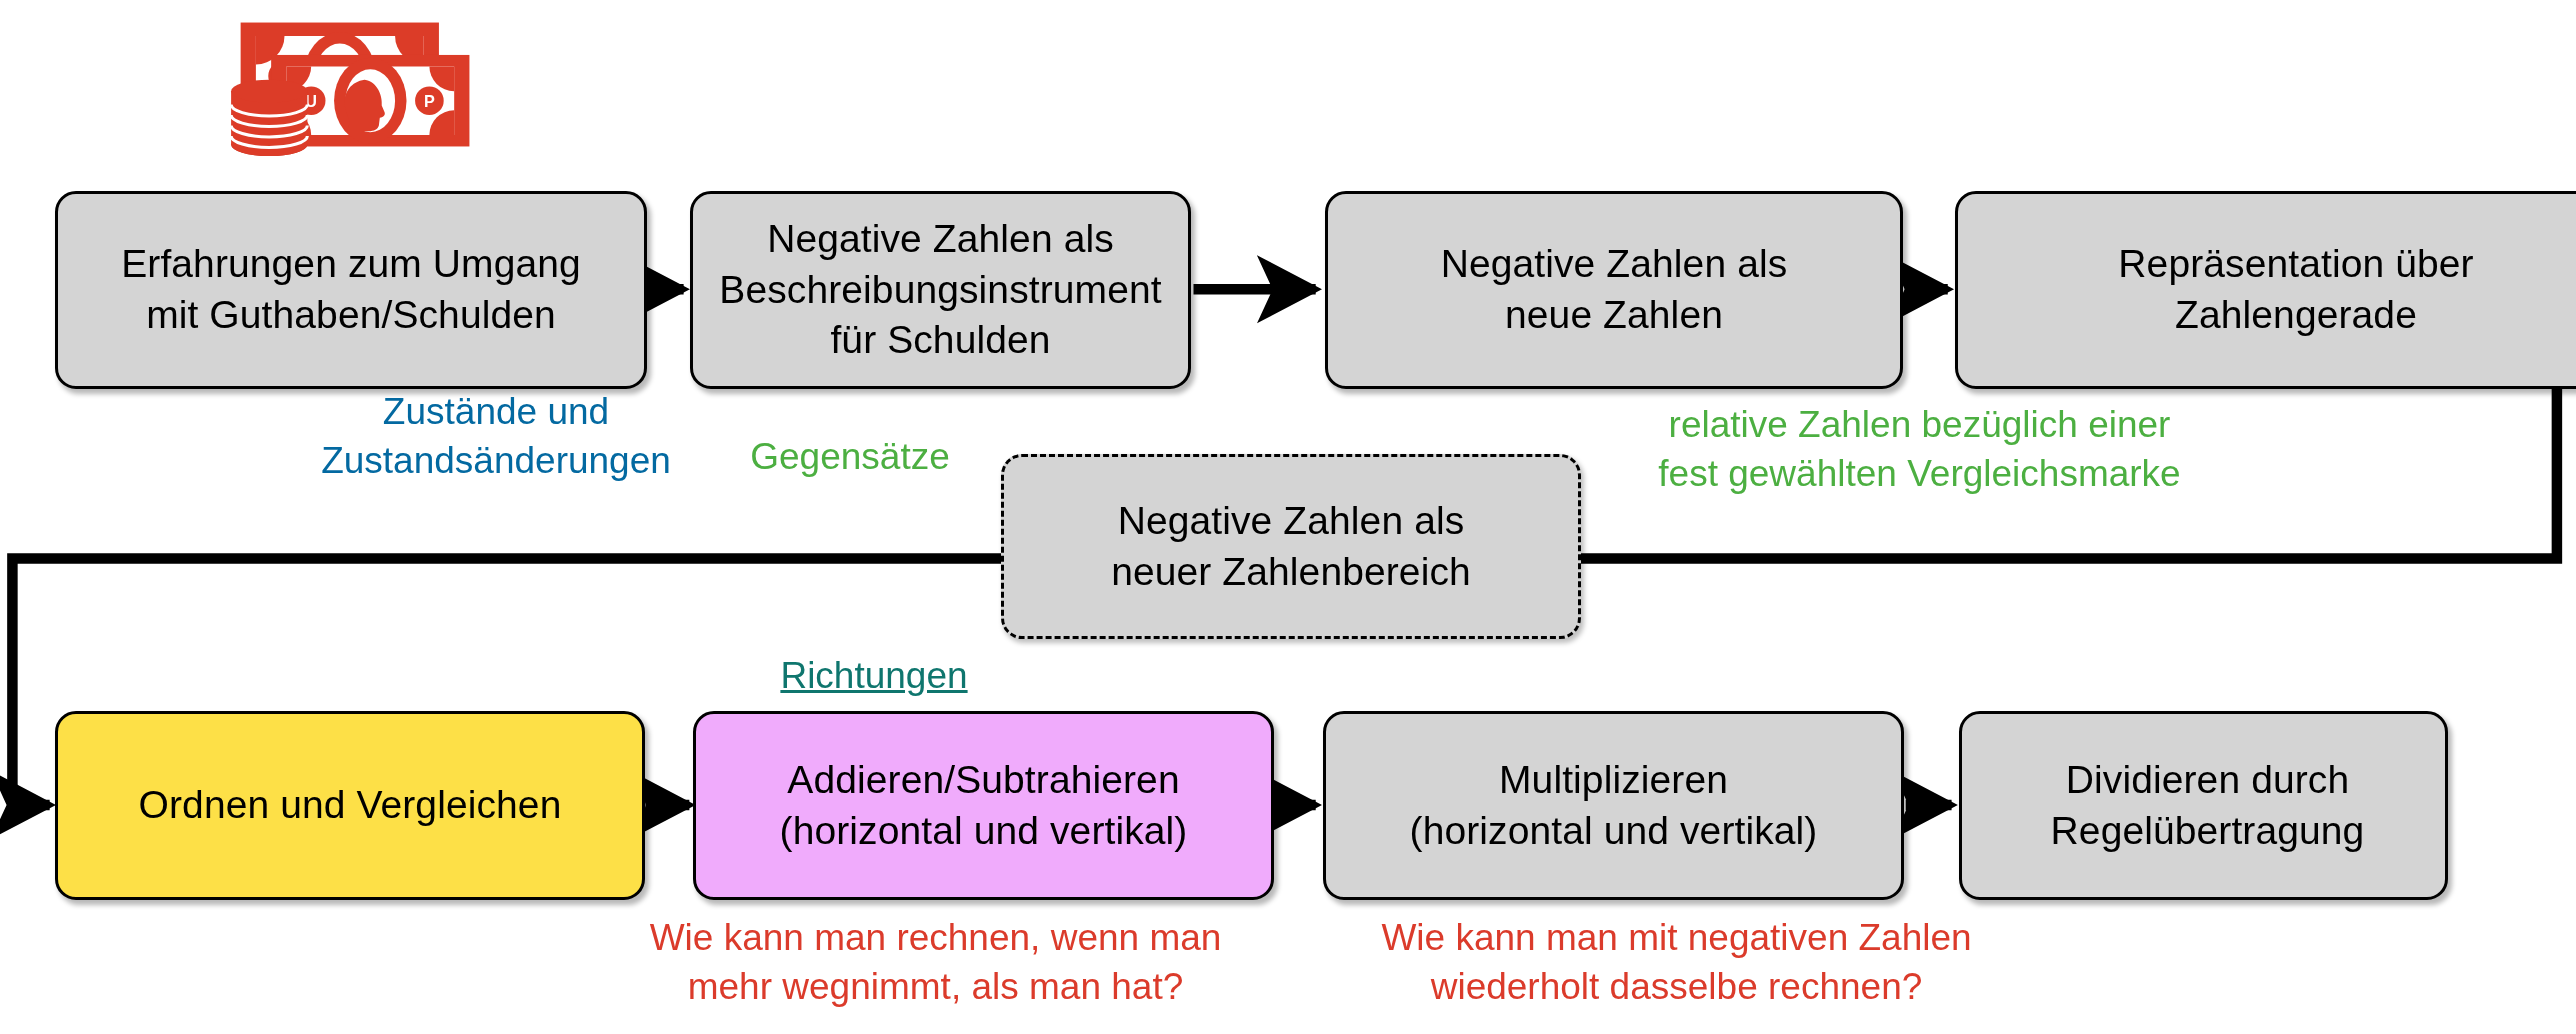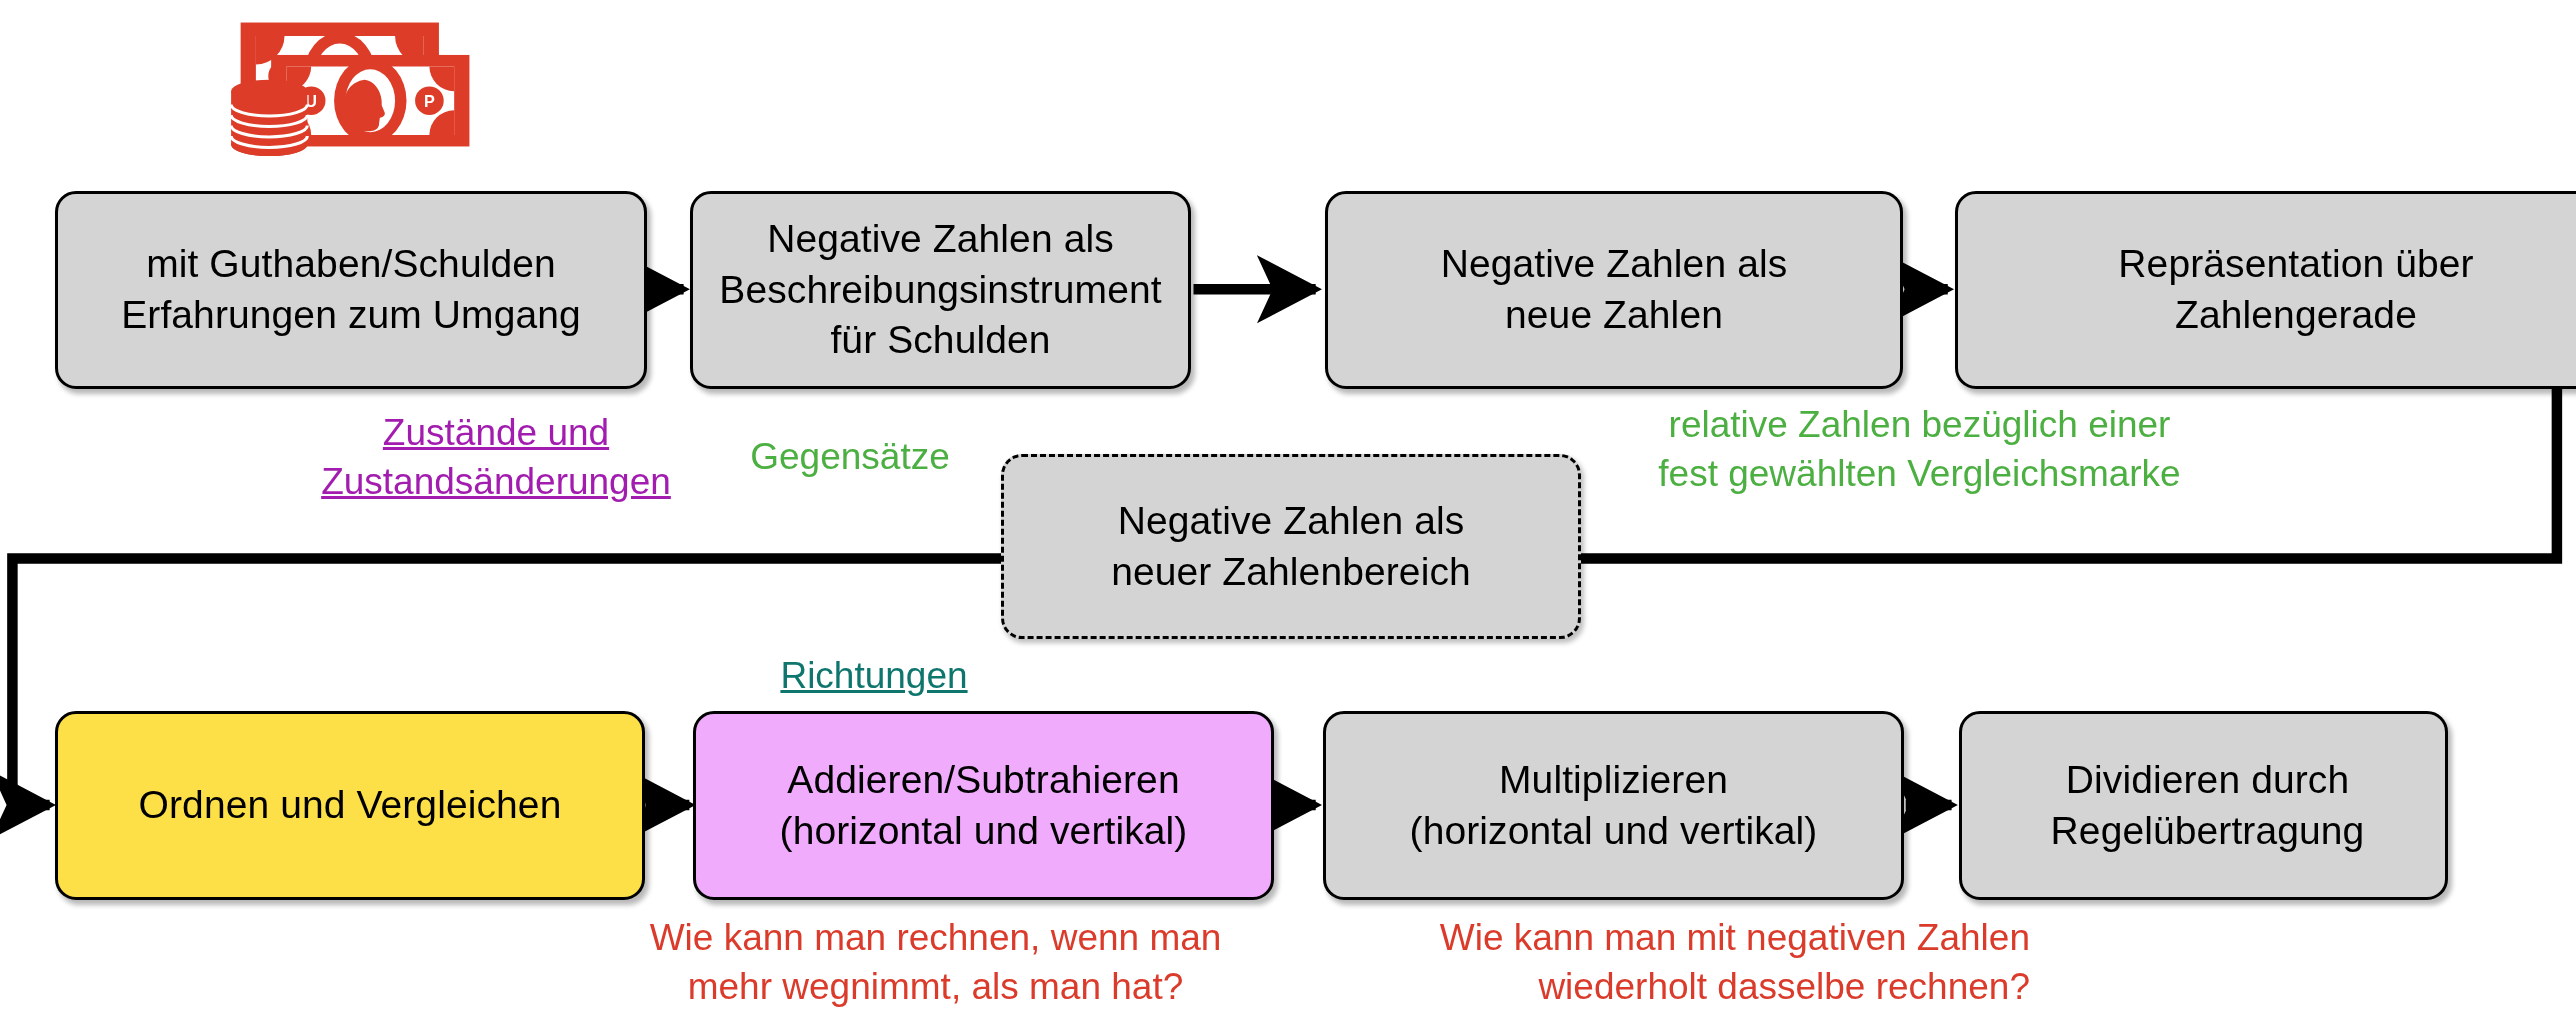--- a/index.html
+++ b/index.html
@@ -143,22 +143,22 @@
             <path d="M20 129 a40 12 0 0 0 80 0"></path>
           </g>
           <ellipse cx="60" cy="82" rx="40" ry="12" fill="#DC3C28"></ellipse>
         </g>
       </g>
     </svg>
   </div>
 
   <div class="node" style="left: 55px; top: 191px; width: 592px; height: 198px; background: rgb(212, 212, 212); border-color: rgb(0, 0, 0);">
     <span class="lines">
+      <span class="ln">Erfahrungen zum Umgang</span>
       <span class="ln">mit Guthaben/Schulden</span>
-      <span class="ln">Erfahrungen zum Umgang</span>
     </span>
   </div>
 
   <div class="node" style="left: 690px; top: 191px; width: 501px; height: 198px; background: rgb(212, 212, 212); border-color: rgb(0, 0, 0);">
     <span class="lines">
       <span class="ln">Negative Zahlen als</span>
       <span class="ln">Beschreibungsinstrument</span>
       <span class="ln">für Schulden</span>
     </span>
   </div>
@@ -204,21 +204,21 @@
     </span>
   </div>
 
   <div class="node" style="left: 1959px; top: 711px; width: 489px; height: 189px; background: rgb(212, 212, 212); border-color: rgb(0, 0, 0); padding-left: 25px;">
     <span class="lines">
       <span class="ln">Dividieren durch</span>
       <span class="ln">Regelübertragung</span>
     </span>
   </div>
 
-  <div class="annot green" style="left: 267px; top: 409px; width: 458px; color: #a21caf; text-decoration: underline;">
+  <div class="annot green" style="left: 267px; top: 388px; width: 458px; color: #0369a1;">
     <span class="ln">Zustände und</span>
     <span class="ln">Zustandsänderungen</span>
   </div>
 
   <div class="annot green" style="left: 697px; top: 433px; width: 306px; color: rgb(76, 175, 65);">
     <span class="ln">Gegensätze</span>
   </div>
 
   <div class="annot green" style="left: 1614px; top: 401px; width: 611px; color: rgb(76, 175, 65);">
     <span class="ln">relative Zahlen bezüglich einer</span>
@@ -227,19 +227,19 @@
 
   <div class="annot green" style="left: 726px; top: 652px; width: 296px; color: #0f766e; text-decoration: underline;">
     <span class="ln">Richtungen</span>
   </div>
 
   <div class="annot red" style="left: 592px; top: 914px; width: 687px; color: rgb(219, 59, 43);">
     <span class="ln">Wie kann man rechnen, wenn man</span>
     <span class="ln">mehr wegnimmt, als man hat?</span>
   </div>
 
-  <div class="annot red" style="left: 1323px; top: 914px; width: 707px; text-align: right; color: rgb(219, 59, 43);">
+  <div class="annot red" style="left: 1323px; top: 914px; width: 707px; text-align: center; color: rgb(219, 59, 43);">
     <span class="ln">Wie kann man mit negativen Zahlen</span>
     <span class="ln">wiederholt dasselbe rechnen?</span>
   </div>
 
 </div>
 
 
 </body></html>

